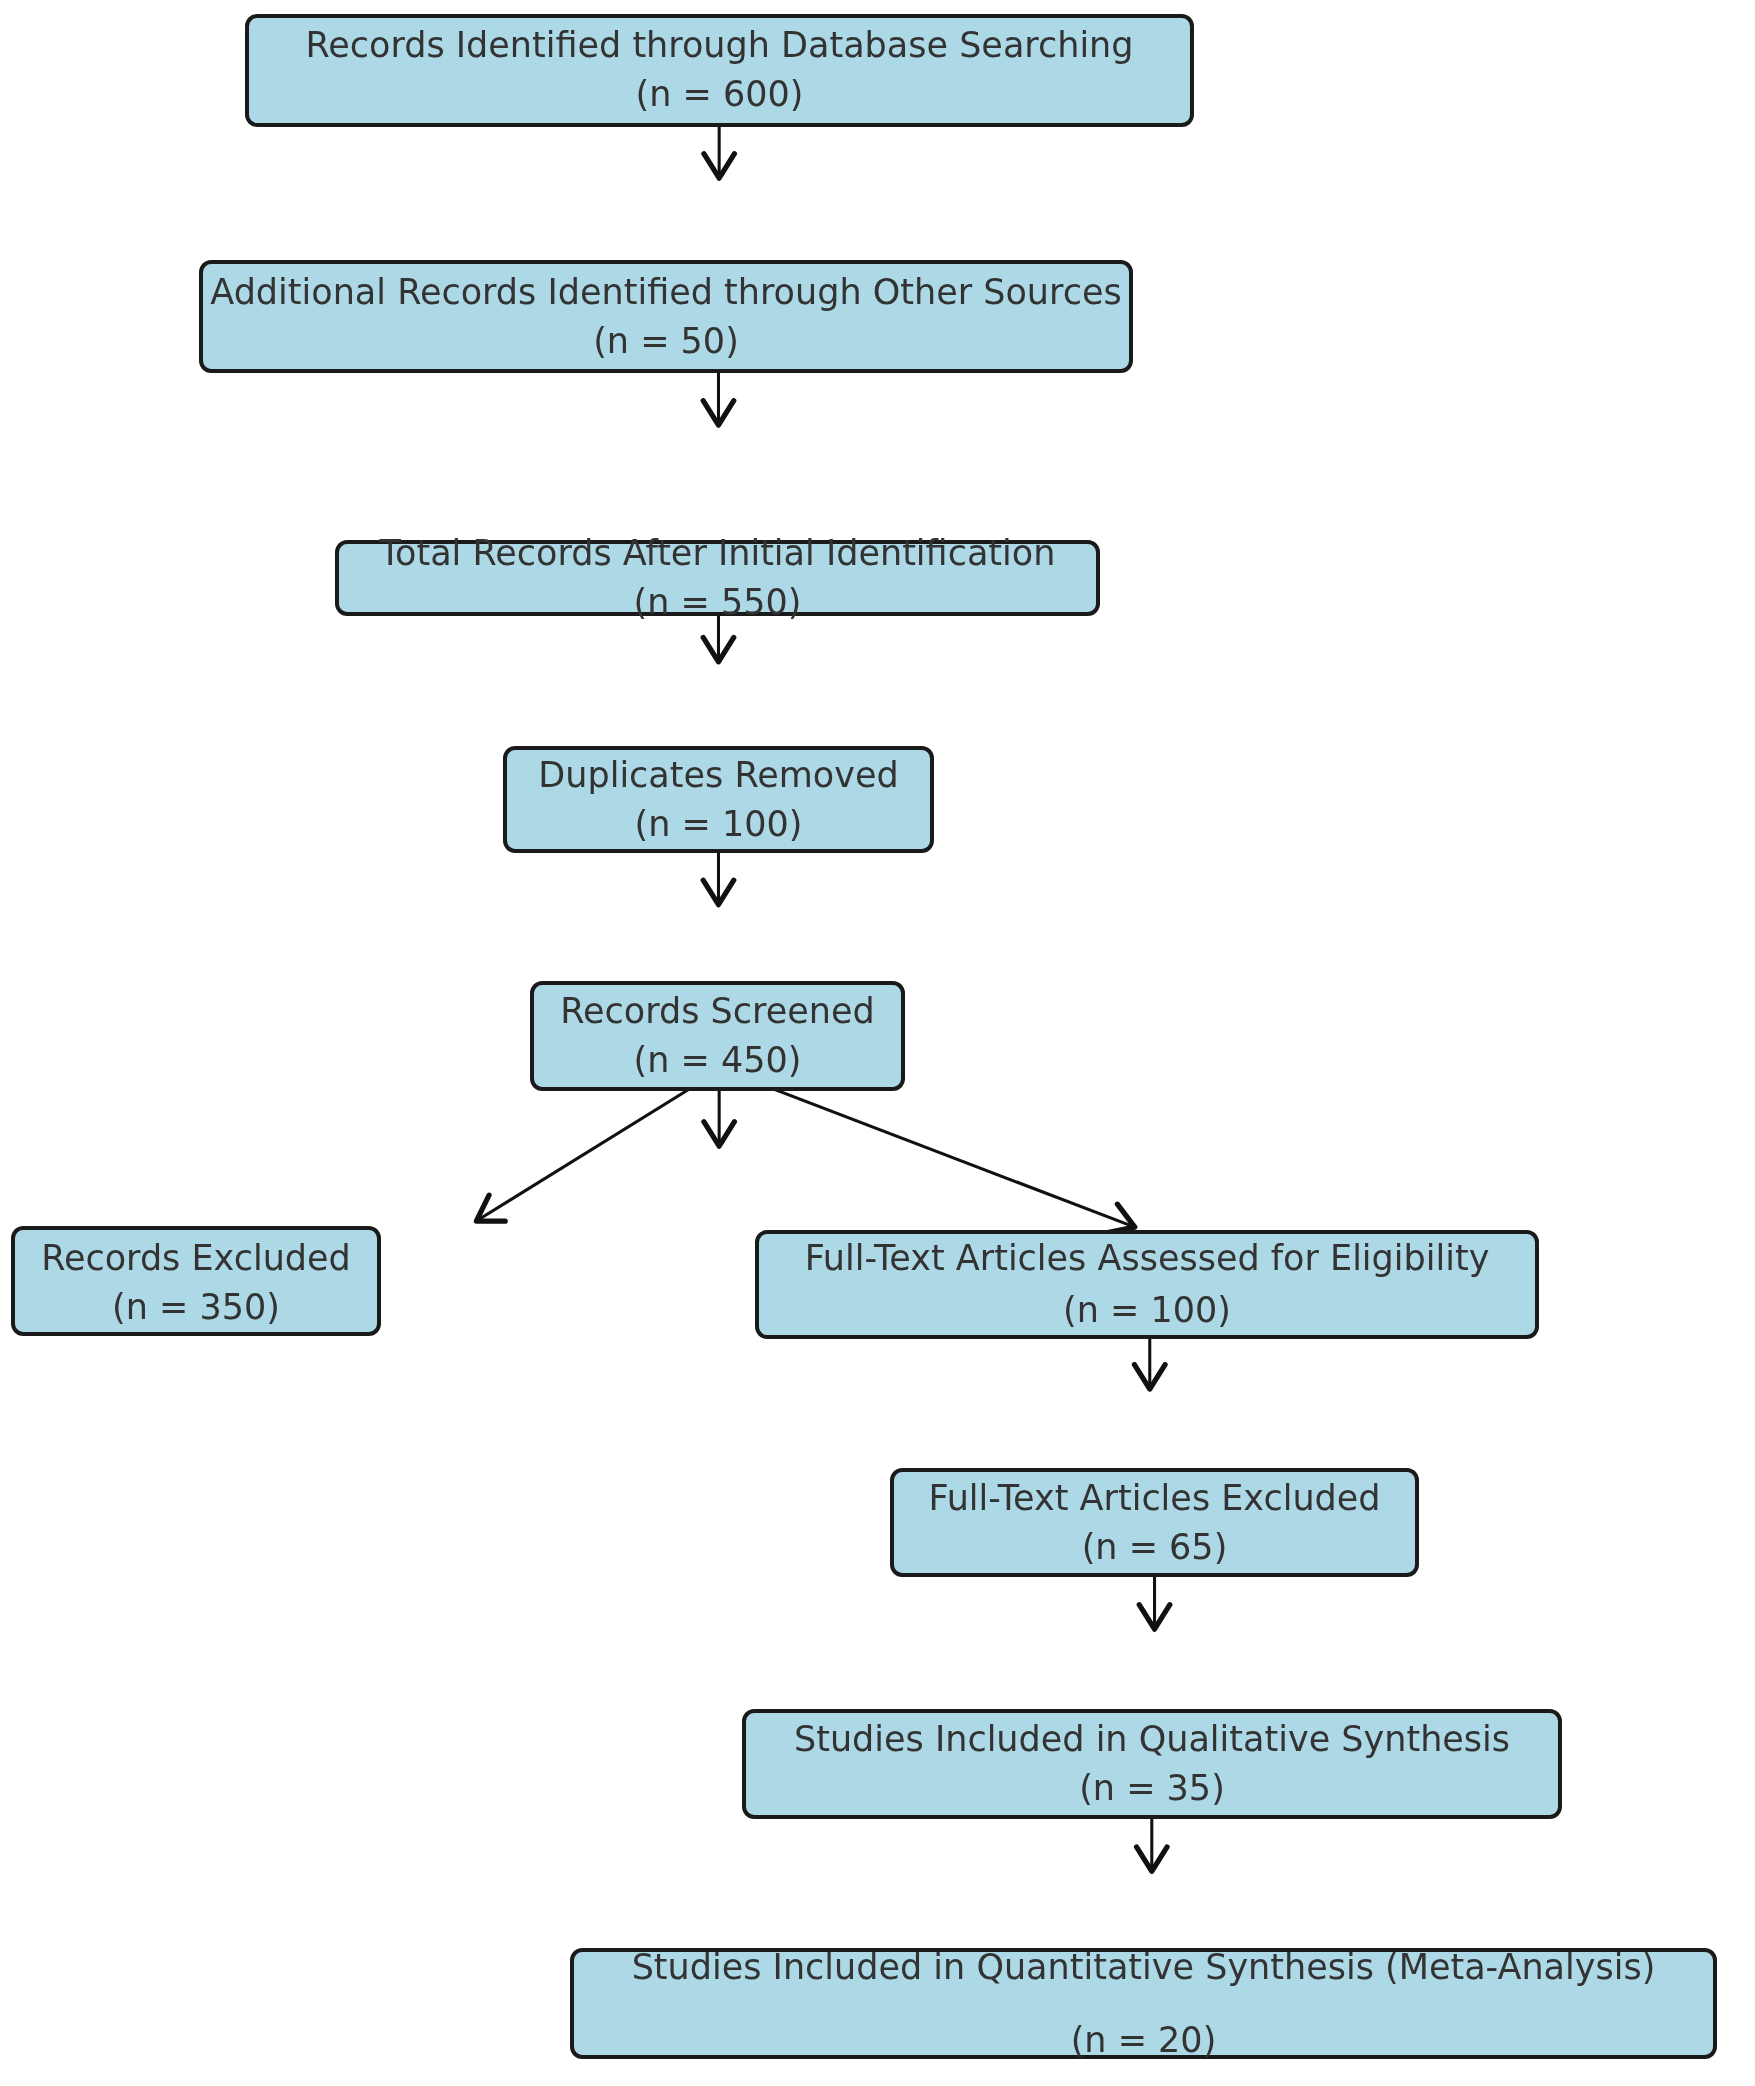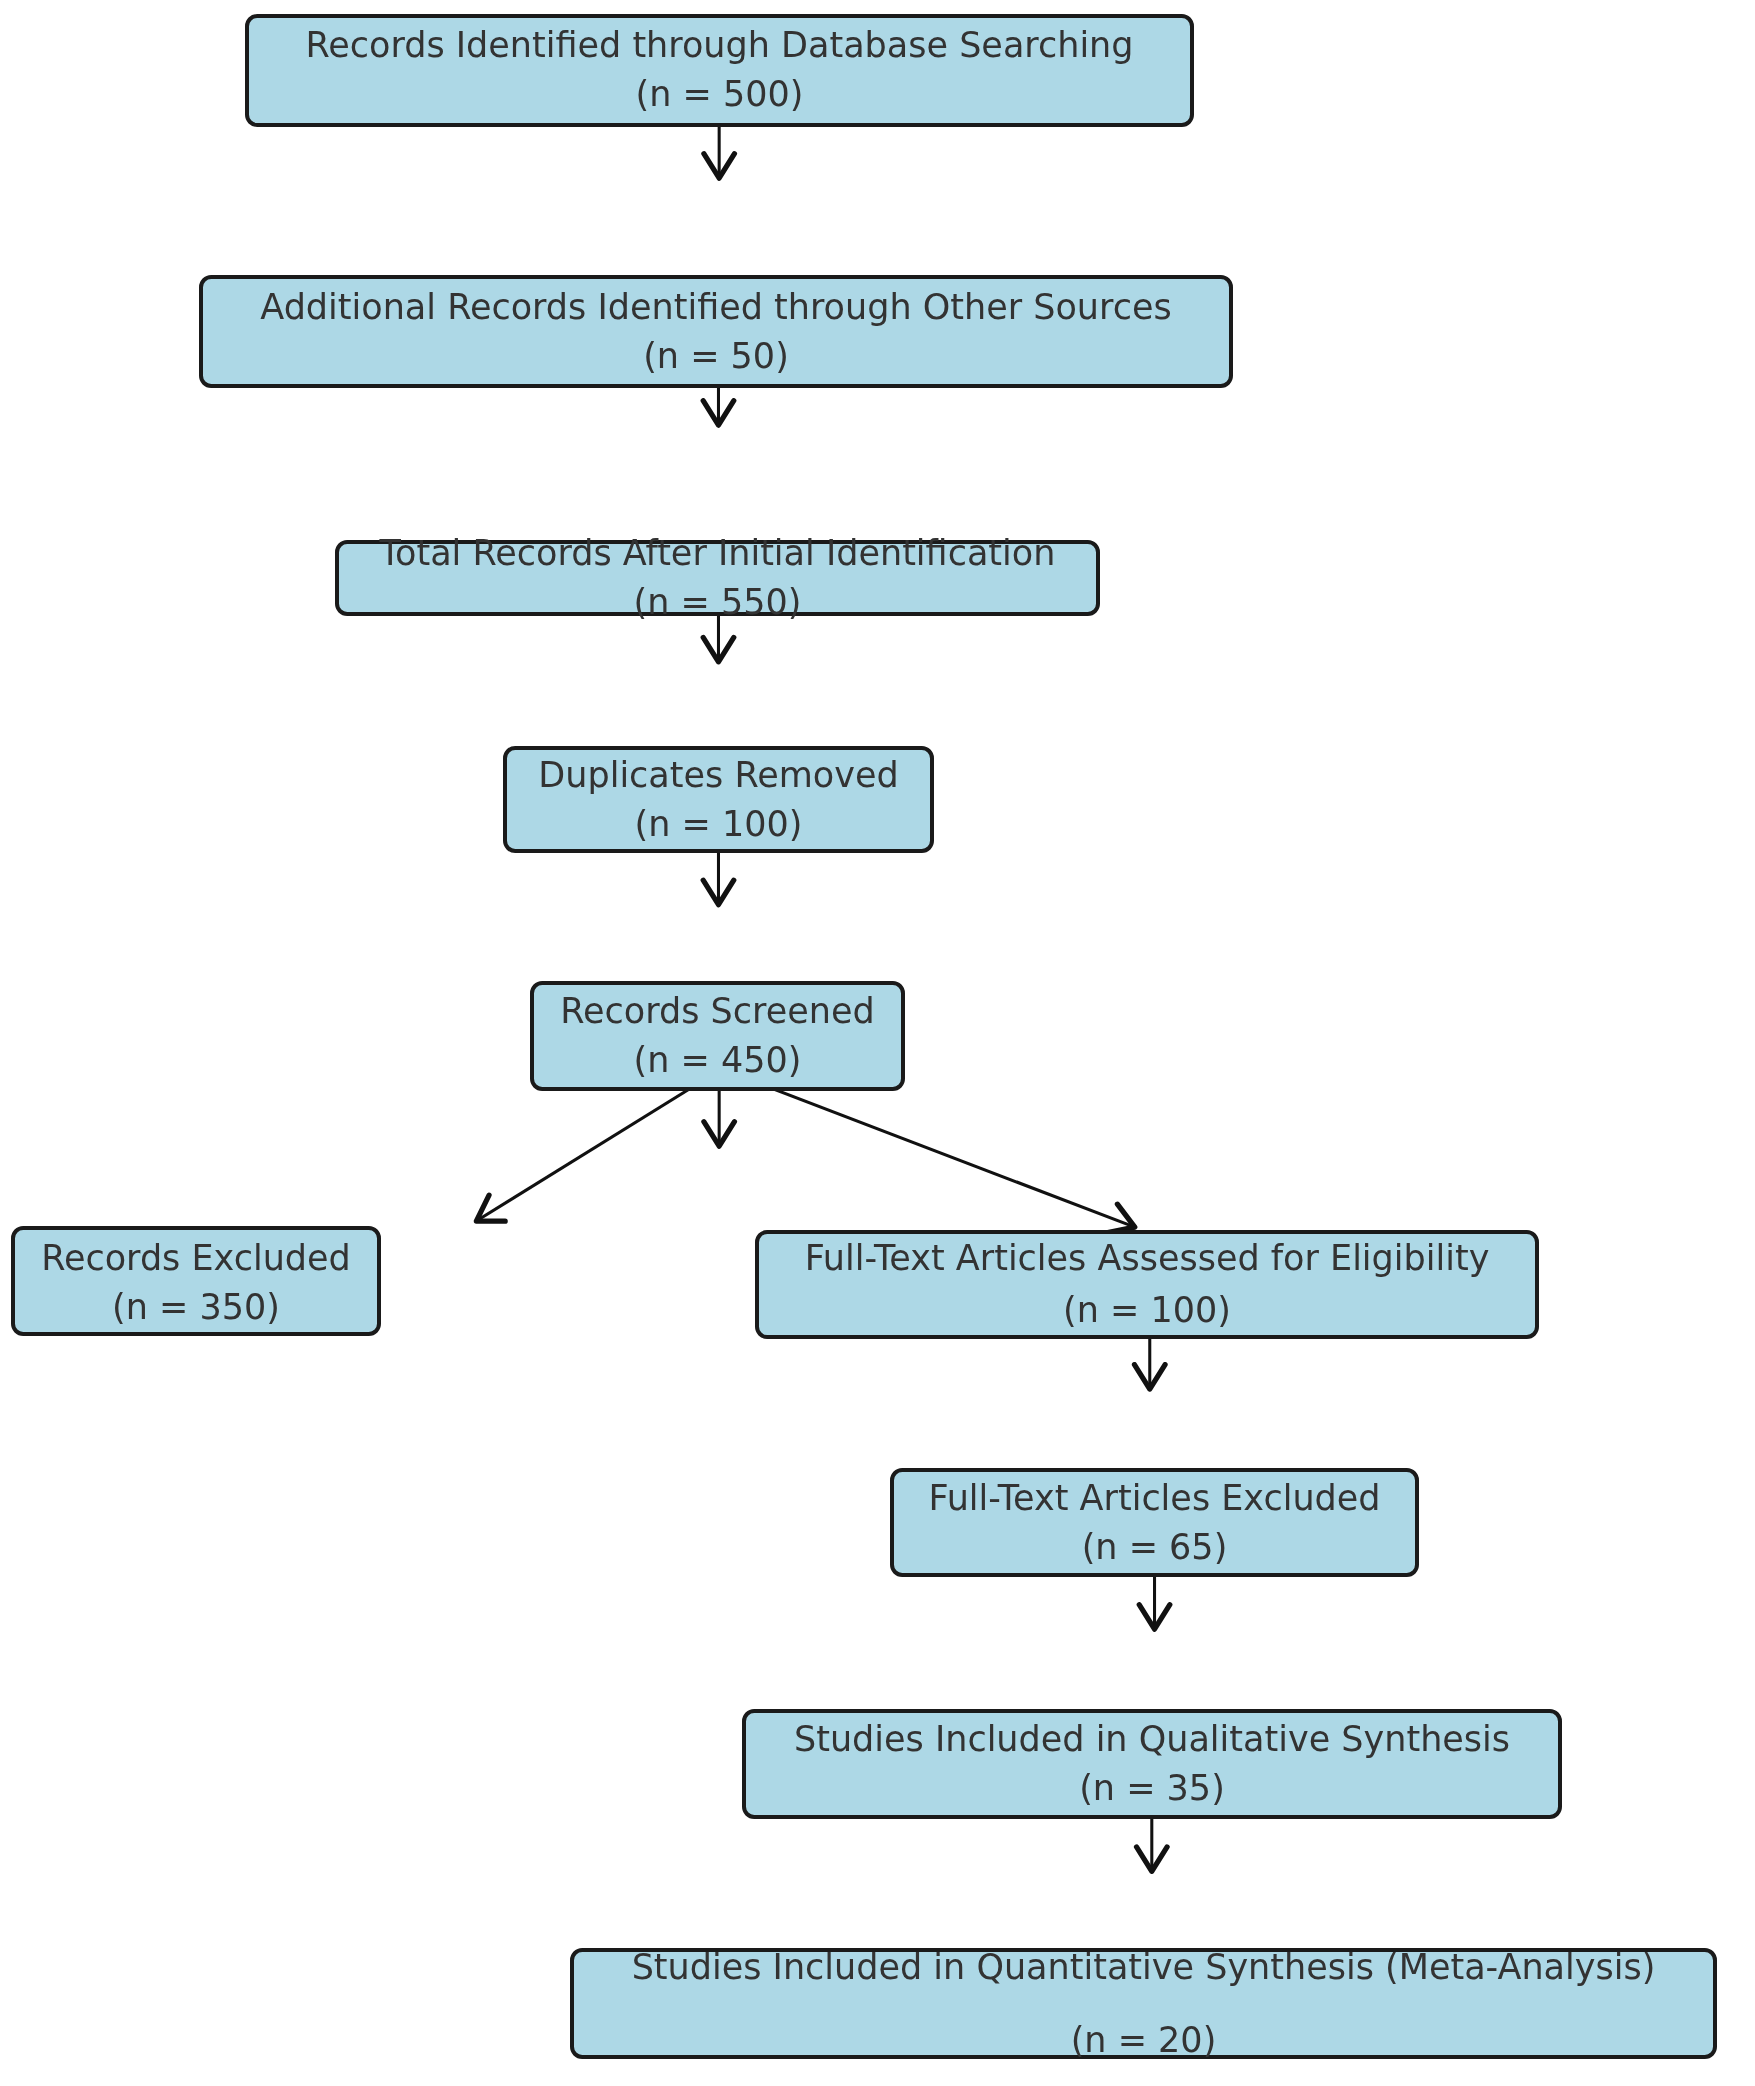--- a/index.html
+++ b/index.html
@@ -37,21 +37,21 @@
     text-align: center;
     color: #333333;
     font-size: 35px;
     line-height: 1.4;
   }
   .node .line {
     white-space: nowrap;
   }
   
   .n1  { left: 245px;  top: 13.6px;   width: 949px; height: 113px; }
-  .n2  { left: 199px;  top: 260px;  width: 1034px; height: 113px; margin-top: 15px; }
+  .n2  { left: 199px;  top: 260px;  width: 934px; height: 113px; }
   .n3  { left: 335px;  top: 503px;  width: 765px; height: 76px; margin-top: 37px; }
   .n4  { left: 503px;  top: 746px; width: 431px;  height: 107px; }
   .n5  { left: 530px;  top: 981px; width: 375px;  height: 110px; }
   .n6  { left: 11px;   top: 1226px; width: 370px;  height: 110px; justify-content: flex-end; }
   .n7  { left: 755px; top: 1230px; width: 784px; height: 109px; justify-content: space-between; }
   .n8  { left: 890px; top: 1468px; width: 529px;  height: 109px; }
   .n9  { left: 742px; top: 1709px; width: 820px; height: 110px; text-align: center; }
   .n10 { left: 570px;  top: 1948px; width: 1147px; height: 111px; gap: 24px; }
 </style>
 </head>
@@ -74,21 +74,21 @@
       <line x1="1050" y1="1578" x2="700" y2="1795" marker-end="url(#arrowhead)"></line>
       <line x1="1082" y1="1580" x2="1668" y2="1804" marker-end="url(#arrowhead)"></line>
       <line x1="1690" y1="1950" x2="1690" y2="2042" marker-end="url(#arrowhead)"></line>
       <line x1="1697" y1="2303" x2="1697" y2="2395" marker-end="url(#arrowhead)"></line>
       <line x1="1693" y1="2659" x2="1693" y2="2751" marker-end="url(#arrowhead)"></line>
     </g>
   </svg>
 
   <div class="node n1">
     <span class="line">Records Identified through Database Searching</span>
-    <span class="line">(n = 500)</span>
+    <span class="line">(n = 600)</span>
   </div>
 
   <div class="node n2">
     <span class="line">Additional Records Identified through Other Sources</span>
     <span class="line">(n = 50)</span>
   </div>
 
   <div class="node n3">
     <span class="line">Total Records After Initial Identification</span>
     <span class="line">(n = 550)</span>

